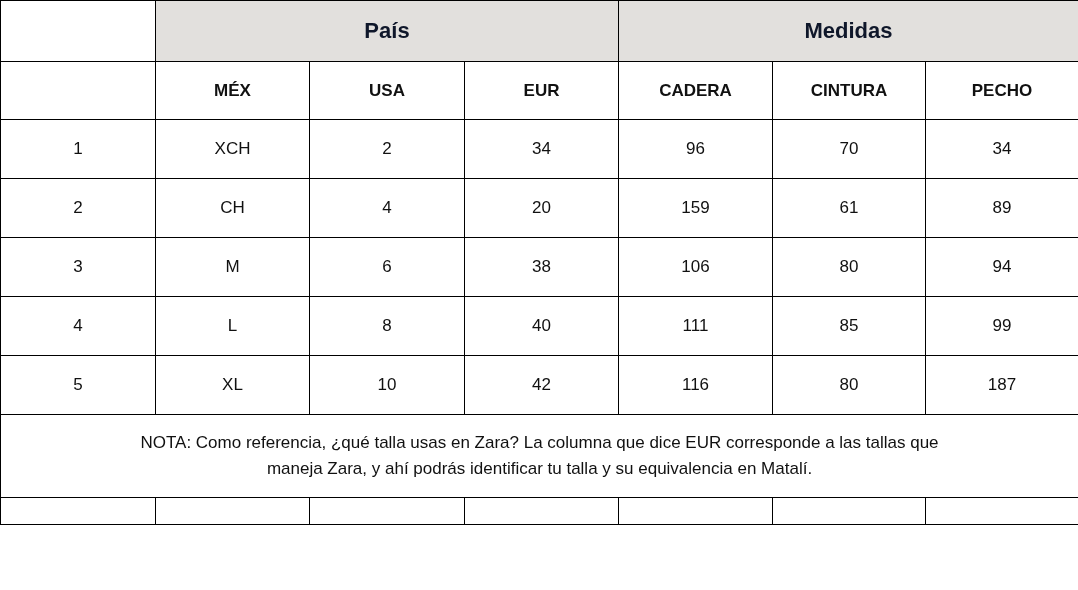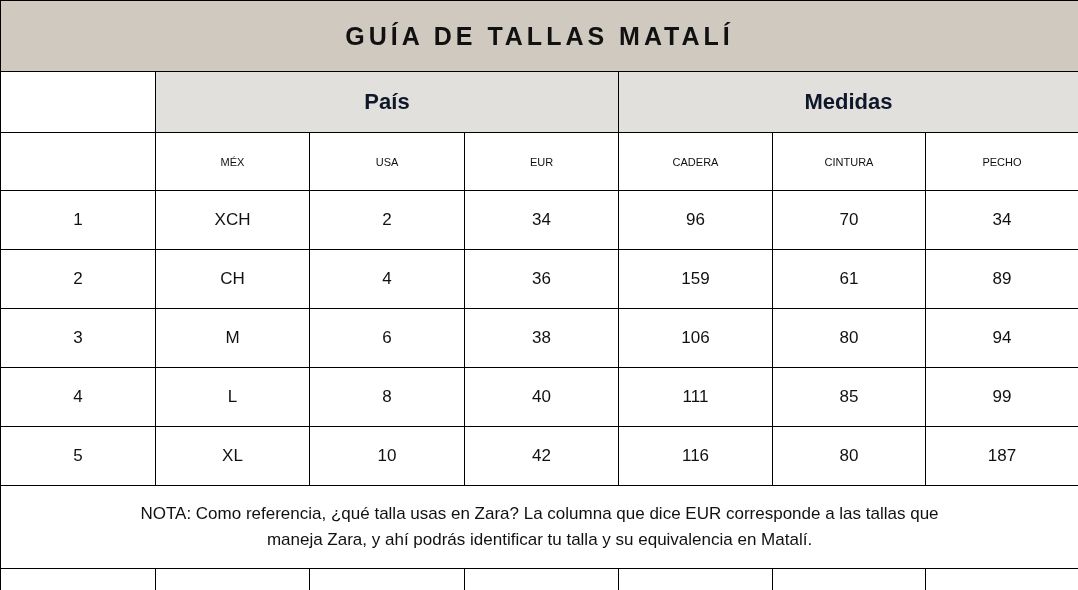--- a/index.html
+++ b/index.html
@@ -50,22 +50,22 @@
     margin-left: 11px;
   }
   .corner-cell {
     background: #ffffff;
     border-left: none;
   }
   
   .sub-cell {
     background: #ffffff;
     height: 57px;
-    font-size: 11px;
-    font-weight: normal;
+    font-size: 17px;
+    font-weight: bold;
     color: #111111;
   }
   
   .body-cell {
     background: #ffffff;
     height: 58px;
     font-size: 17px;
     font-weight: normal;
     color: #111111;
   }
@@ -98,23 +98,20 @@
       <col style="width:155px">
       <col style="width:154px">
       <col style="width:155px">
       <col style="width:154px">
       <col style="width:154px">
       <col style="width:153px">
       <col style="width:153px">
     </colgroup>
     <tbody>
       <tr>
-        <td class="title-cell no-left no-right" colspan="7">GUÍA DE TALLAS MATALÍ</td>
-      </tr>
-      <tr>
         <td class="group-cell corner-cell"></td>
         <td class="group-cell" colspan="3">País</td>
         <td class="group-cell no-right" colspan="3">Medidas</td>
       </tr>
       <tr>
         <td class="sub-cell no-left"></td>
         <td class="sub-cell">MÉX</td>
         <td class="sub-cell">USA</td>
         <td class="sub-cell">EUR</td>
         <td class="sub-cell">CADERA</td>
@@ -128,21 +125,21 @@
         <td class="body-cell">2</td>
         <td class="body-cell">34</td>
         <td class="body-cell">96</td>
         <td class="body-cell">70</td>
         <td class="body-cell no-right">34</td>
       </tr>
       <tr>
         <td class="body-cell no-left">2</td>
         <td class="body-cell">CH</td>
         <td class="body-cell">4</td>
-        <td class="body-cell">36</td>
+        <td class="body-cell">20</td>
         <td class="body-cell">159</td>
         <td class="body-cell">61</td>
         <td class="body-cell no-right">89</td>
       </tr>
       <tr>
         <td class="body-cell no-left">3</td>
         <td class="body-cell">M</td>
         <td class="body-cell">6</td>
         <td class="body-cell">38</td>
         <td class="body-cell">106</td>

